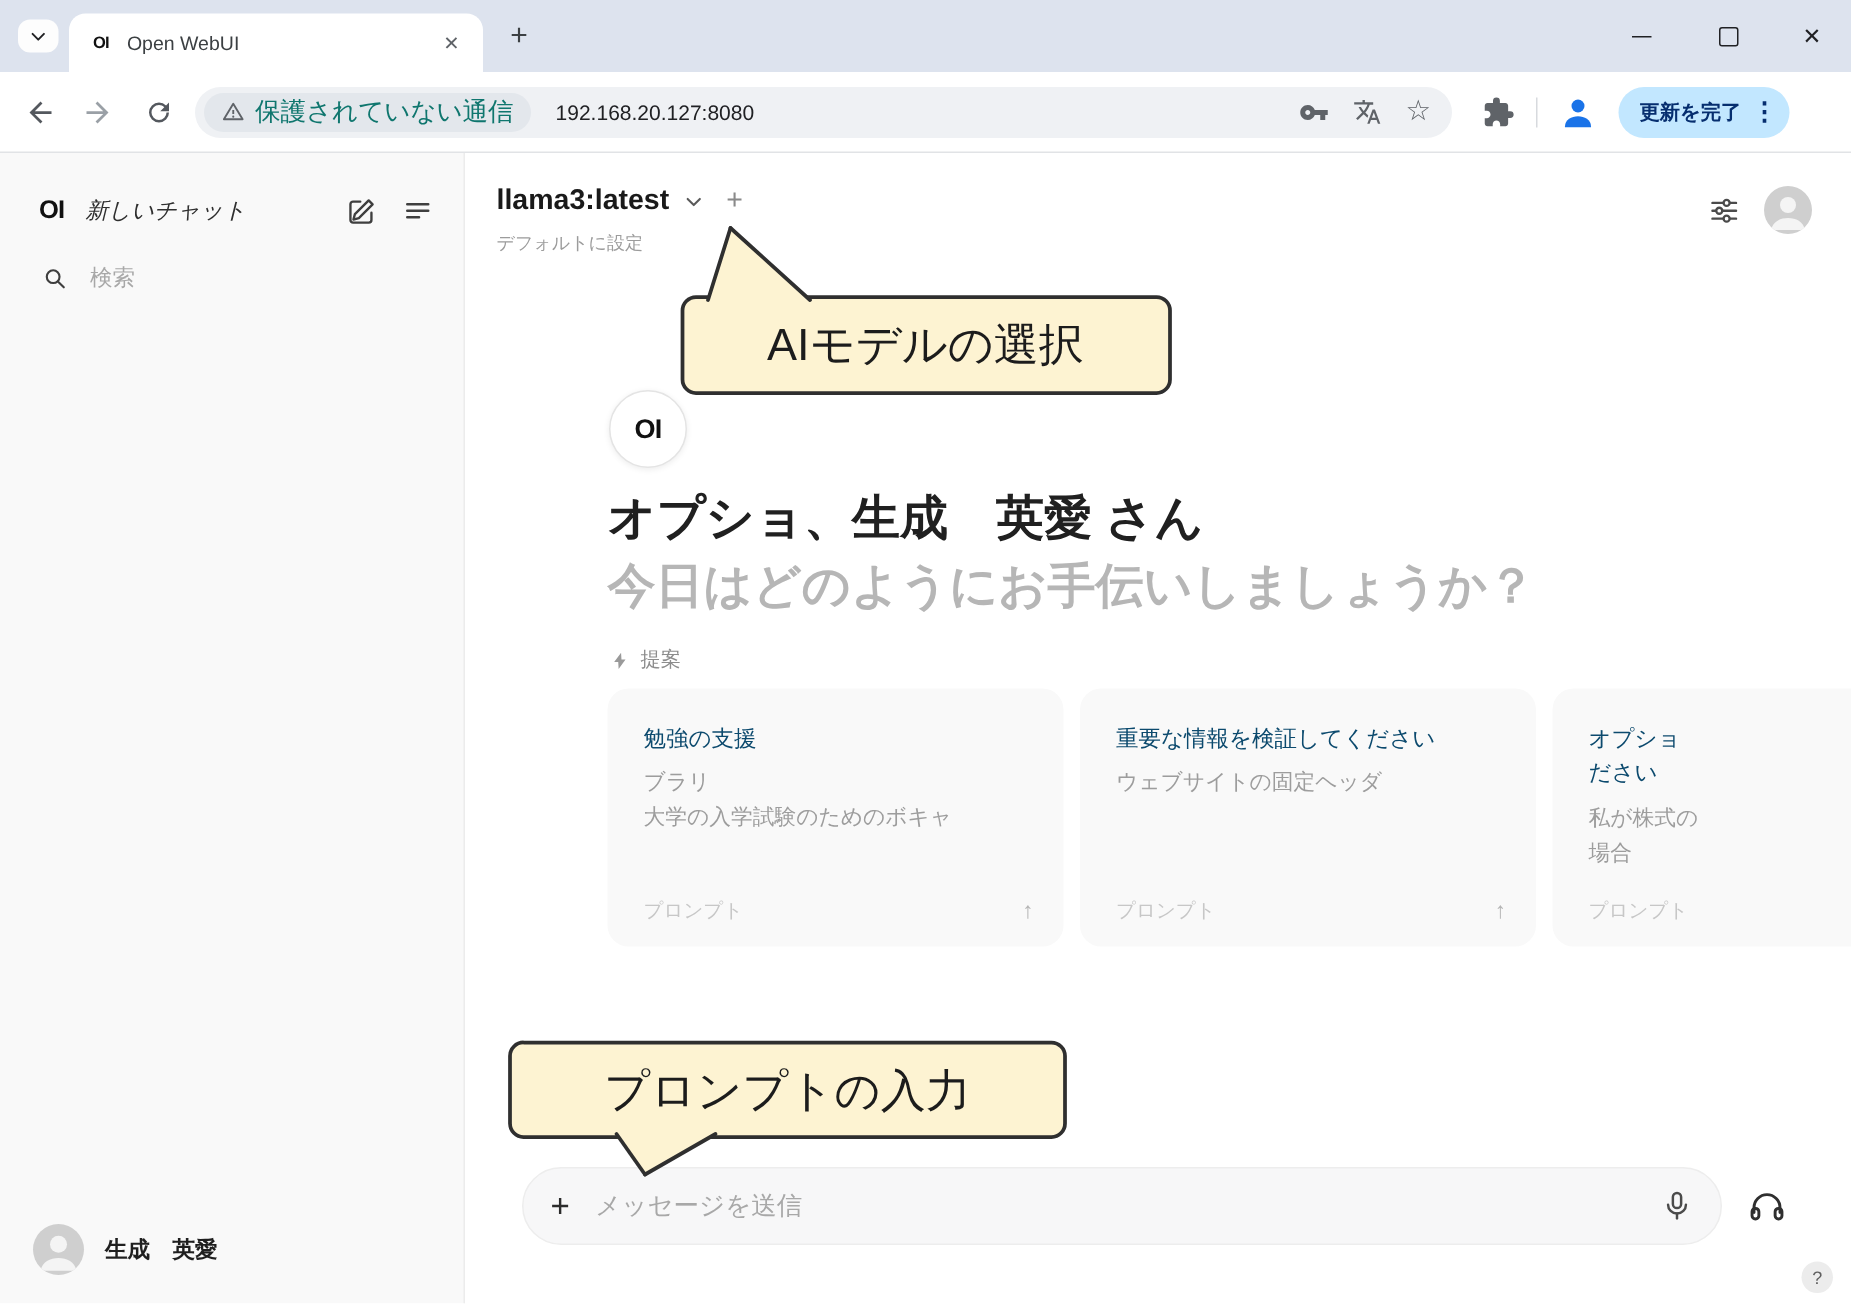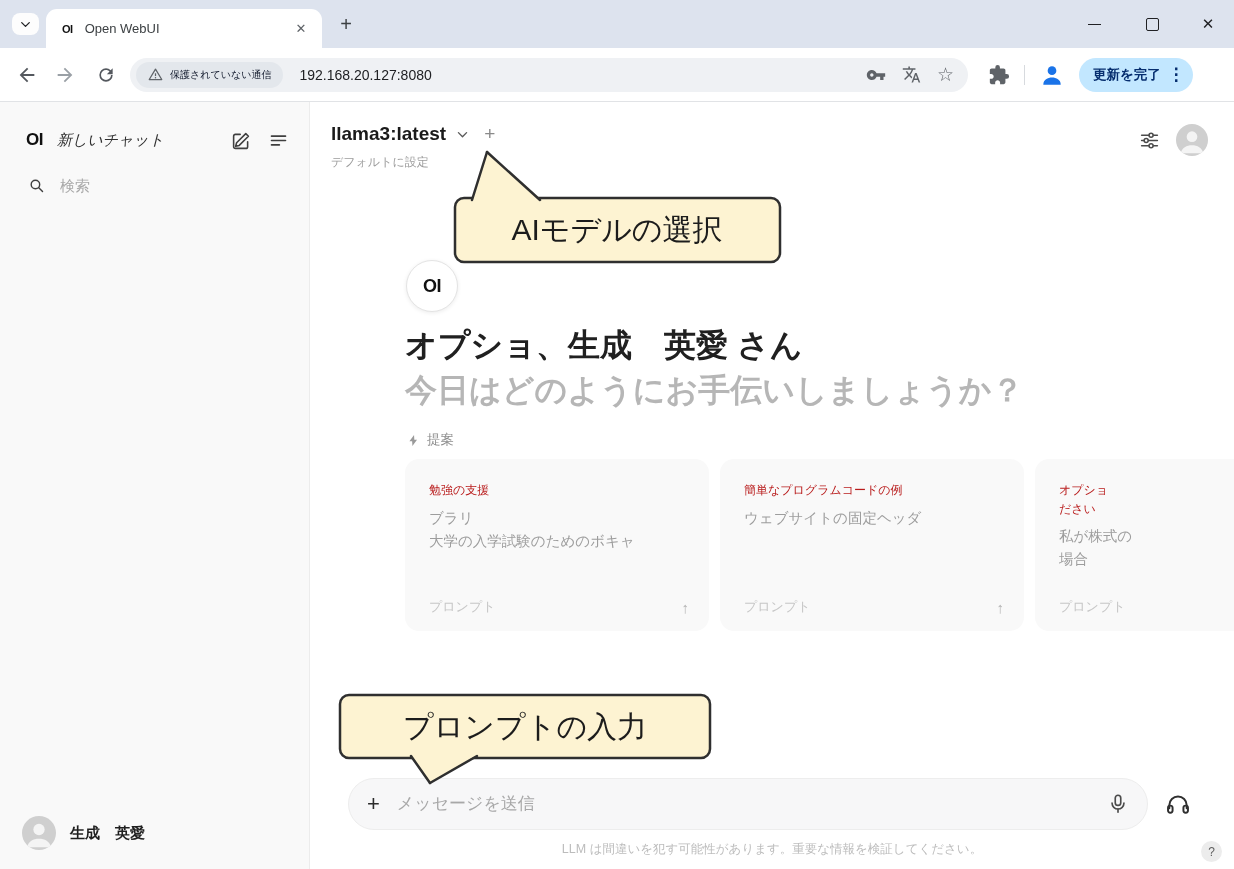--- a/index.html
+++ b/index.html
@@ -22,21 +22,21 @@
   .win-min{left:1079px;} .win-max{left:1137px;} .win-close{left:1193px;font-size:15px;color:#202124;}
   .min-glyph{width:13px;height:0;border-top:1.6px solid #202124;display:block;}
   .max-glyph{width:11px;height:11px;border:1.6px solid #202124;border-radius:2px;display:block;}
 
   
   .navbar{position:absolute;left:0;top:48px;width:100%;height:54px;background:#ffffff;border-bottom:1px solid #e1e3e6;display:flex;align-items:center;box-sizing:border-box;}
   .nav-icon{display:flex;align-items:center;justify-content:center;flex:none;}
   .i-back{margin-left:16px;} .i-fwd{margin-left:16px;} .i-reload{margin-left:20px;}
   .omnibox{margin-left:14px;width:838px;height:34px;background:#eff1f4;border-radius:17px;display:flex;align-items:center;flex:none;box-sizing:border-box;padding:0 14px 0 6px;}
   .sec-chip{height:26px;background:#e3e7ec;border-radius:13px;display:flex;align-items:center;padding:0 12px;gap:7px;flex:none;}
-  .sec-chip-text{font-size:10px;color:#0f172a;white-space:nowrap;}
+  .sec-chip-text{font-size:17px;color:#0f766e;white-space:nowrap;}
   .url-text{font-size:14px;color:#202124;margin-left:16px;flex:1;white-space:nowrap;}
   .omni-ic{margin-left:16px;flex:none;display:flex;align-items:center;}
   .star-char{font-size:19px;color:#5f6368;line-height:1;}
   .ext-ic{margin-left:20px;}
   .nav-div{width:1px;height:20px;background:#d7dade;margin-left:14px;flex:none;}
   .profile-ic{margin-left:14px;}
   .update-pill{margin-left:14px;height:34px;background:#c2e7ff;border-radius:17px;display:flex;align-items:center;padding:0 8px 0 14px;flex:none;}
   .update-text{font-size:13.5px;color:#062e6f;font-weight:600;white-space:nowrap;}
   .dots{font-size:17px;color:#062e6f;margin-left:7px;font-weight:700;}
 
@@ -67,21 +67,21 @@
   .hdr-controls{position:absolute;right:74px;top:28px;display:flex;align-items:center;}
   .hdr-avatar{position:absolute;right:26px;top:22px;}
 
   .greet-logo{position:absolute;left:96px;top:158px;width:50px;height:50px;border-radius:50%;background:#fff;border:1px solid #e4e4e4;box-shadow:0 1px 4px rgba(0,0,0,.08);display:flex;align-items:center;justify-content:center;font-size:18px;font-weight:800;color:#111;letter-spacing:-0.5px;}
   .greet-title{position:absolute;left:95px;top:222px;font-size:32px;font-weight:700;color:#202020;white-space:nowrap;}
   .greet-sub{position:absolute;left:95px;top:267px;font-size:32px;font-weight:600;color:#b6b6b6;white-space:nowrap;}
 
   .sugg-label{position:absolute;left:97px;top:329px;display:flex;align-items:center;gap:7px;font-size:13.5px;color:#8d8d8d;}
   .cards{position:absolute;left:95px;top:357px;height:172px;display:flex;gap:11px;}
   .card{width:304px;height:172px;flex:none;background:#f9f9f9;border-radius:14px;box-sizing:border-box;padding:22px 24px;position:relative;cursor:pointer;}
-  .card-title div{font-size:12px;color:#b91c1c;font-weight:500;line-height:1.55;}
+  .card-title div{font-size:15px;color:#0c4a6e;font-weight:500;line-height:1.55;}
   .card-sub{margin-top:7px;}
   .card-sub div{font-size:14.5px;color:#9d9d9d;line-height:1.6;}
   .card-foot{position:absolute;left:24px;right:20px;bottom:15px;display:flex;align-items:center;justify-content:space-between;}
   .card-foot .lbl{font-size:13px;color:#c7c7c7;}
   .card-foot .up{font-size:15px;color:#b5b5b5;}
 
   .input-row{position:absolute;left:38px;top:676px;height:52px;display:flex;align-items:center;gap:17px;}
   .chat-pill{width:800px;height:52px;background:#f7f7f8;border:1px solid #ededed;border-radius:26px;box-sizing:border-box;display:flex;align-items:center;padding:0 18px;}
   .chat-plus{font-size:22px;color:#2b2b2b;line-height:1;flex:none;}
   .chat-input{flex:1;margin-left:15px;border:none;background:transparent;outline:none;font-size:17px;color:#333;font-family:"Liberation Sans",sans-serif;}
@@ -267,21 +267,21 @@
             <div>ブラリ</div>
             <div>大学の入学試験のためのボキャ</div>
           </div>
           <div class="card-foot">
             <span class="lbl">プロンプト</span>
             <span class="up">↑</span>
           </div>
         </div>
         <div class="card">
           <div class="card-title">
-              <div>簡単なプログラムコードの例</div>
+              <div>重要な情報を検証してください</div>
             </div>
           <div class="card-sub">
             <div>ウェブサイトの固定ヘッダ</div>
           </div>
           <div class="card-foot">
             <span class="lbl">プロンプト</span>
             <span class="up">↑</span>
           </div>
         </div>
         <div class="card">
@@ -314,21 +314,20 @@
         </div>
         <span class="hp-btn">
           <svg width="26" height="26" viewBox="0 0 24 24" fill="none" stroke="#2f2f2f" stroke-width="1.8" stroke-linecap="round" stroke-linejoin="round">
             <path d="M4 16v-3a8 8 0 0 1 16 0v3"></path>
             <rect x="2.8" y="13.5" width="4.2" height="6.5" rx="2"></rect>
             <rect x="17" y="13.5" width="4.2" height="6.5" rx="2"></rect>
           </svg>
         </span>
       </div>
 
-      <div class="footer-note">LLM は間違いを犯す可能性があります。重要な情報を検証してください。</div>
       <div class="help-btn">?</div>
 
       <svg class="callout co1" width="350" height="130" viewBox="0 0 350 130">
         <rect x="15" y="56" width="325" height="64" rx="9" fill="#fdf3d2" stroke="#2f2f2f" stroke-width="2.5"></rect>
         <polygon points="47,10 31,62 106,62" fill="#fdf3d2"></polygon>
         <line x1="47" y1="10" x2="32" y2="58" stroke="#2f2f2f" stroke-width="2.5" stroke-linecap="round"></line>
         <line x1="47" y1="10" x2="100" y2="58" stroke="#2f2f2f" stroke-width="2.5" stroke-linecap="round"></line>
         <text x="177" y="98" text-anchor="middle" font-size="30">AIモデルの選択</text>
       </svg>
 

